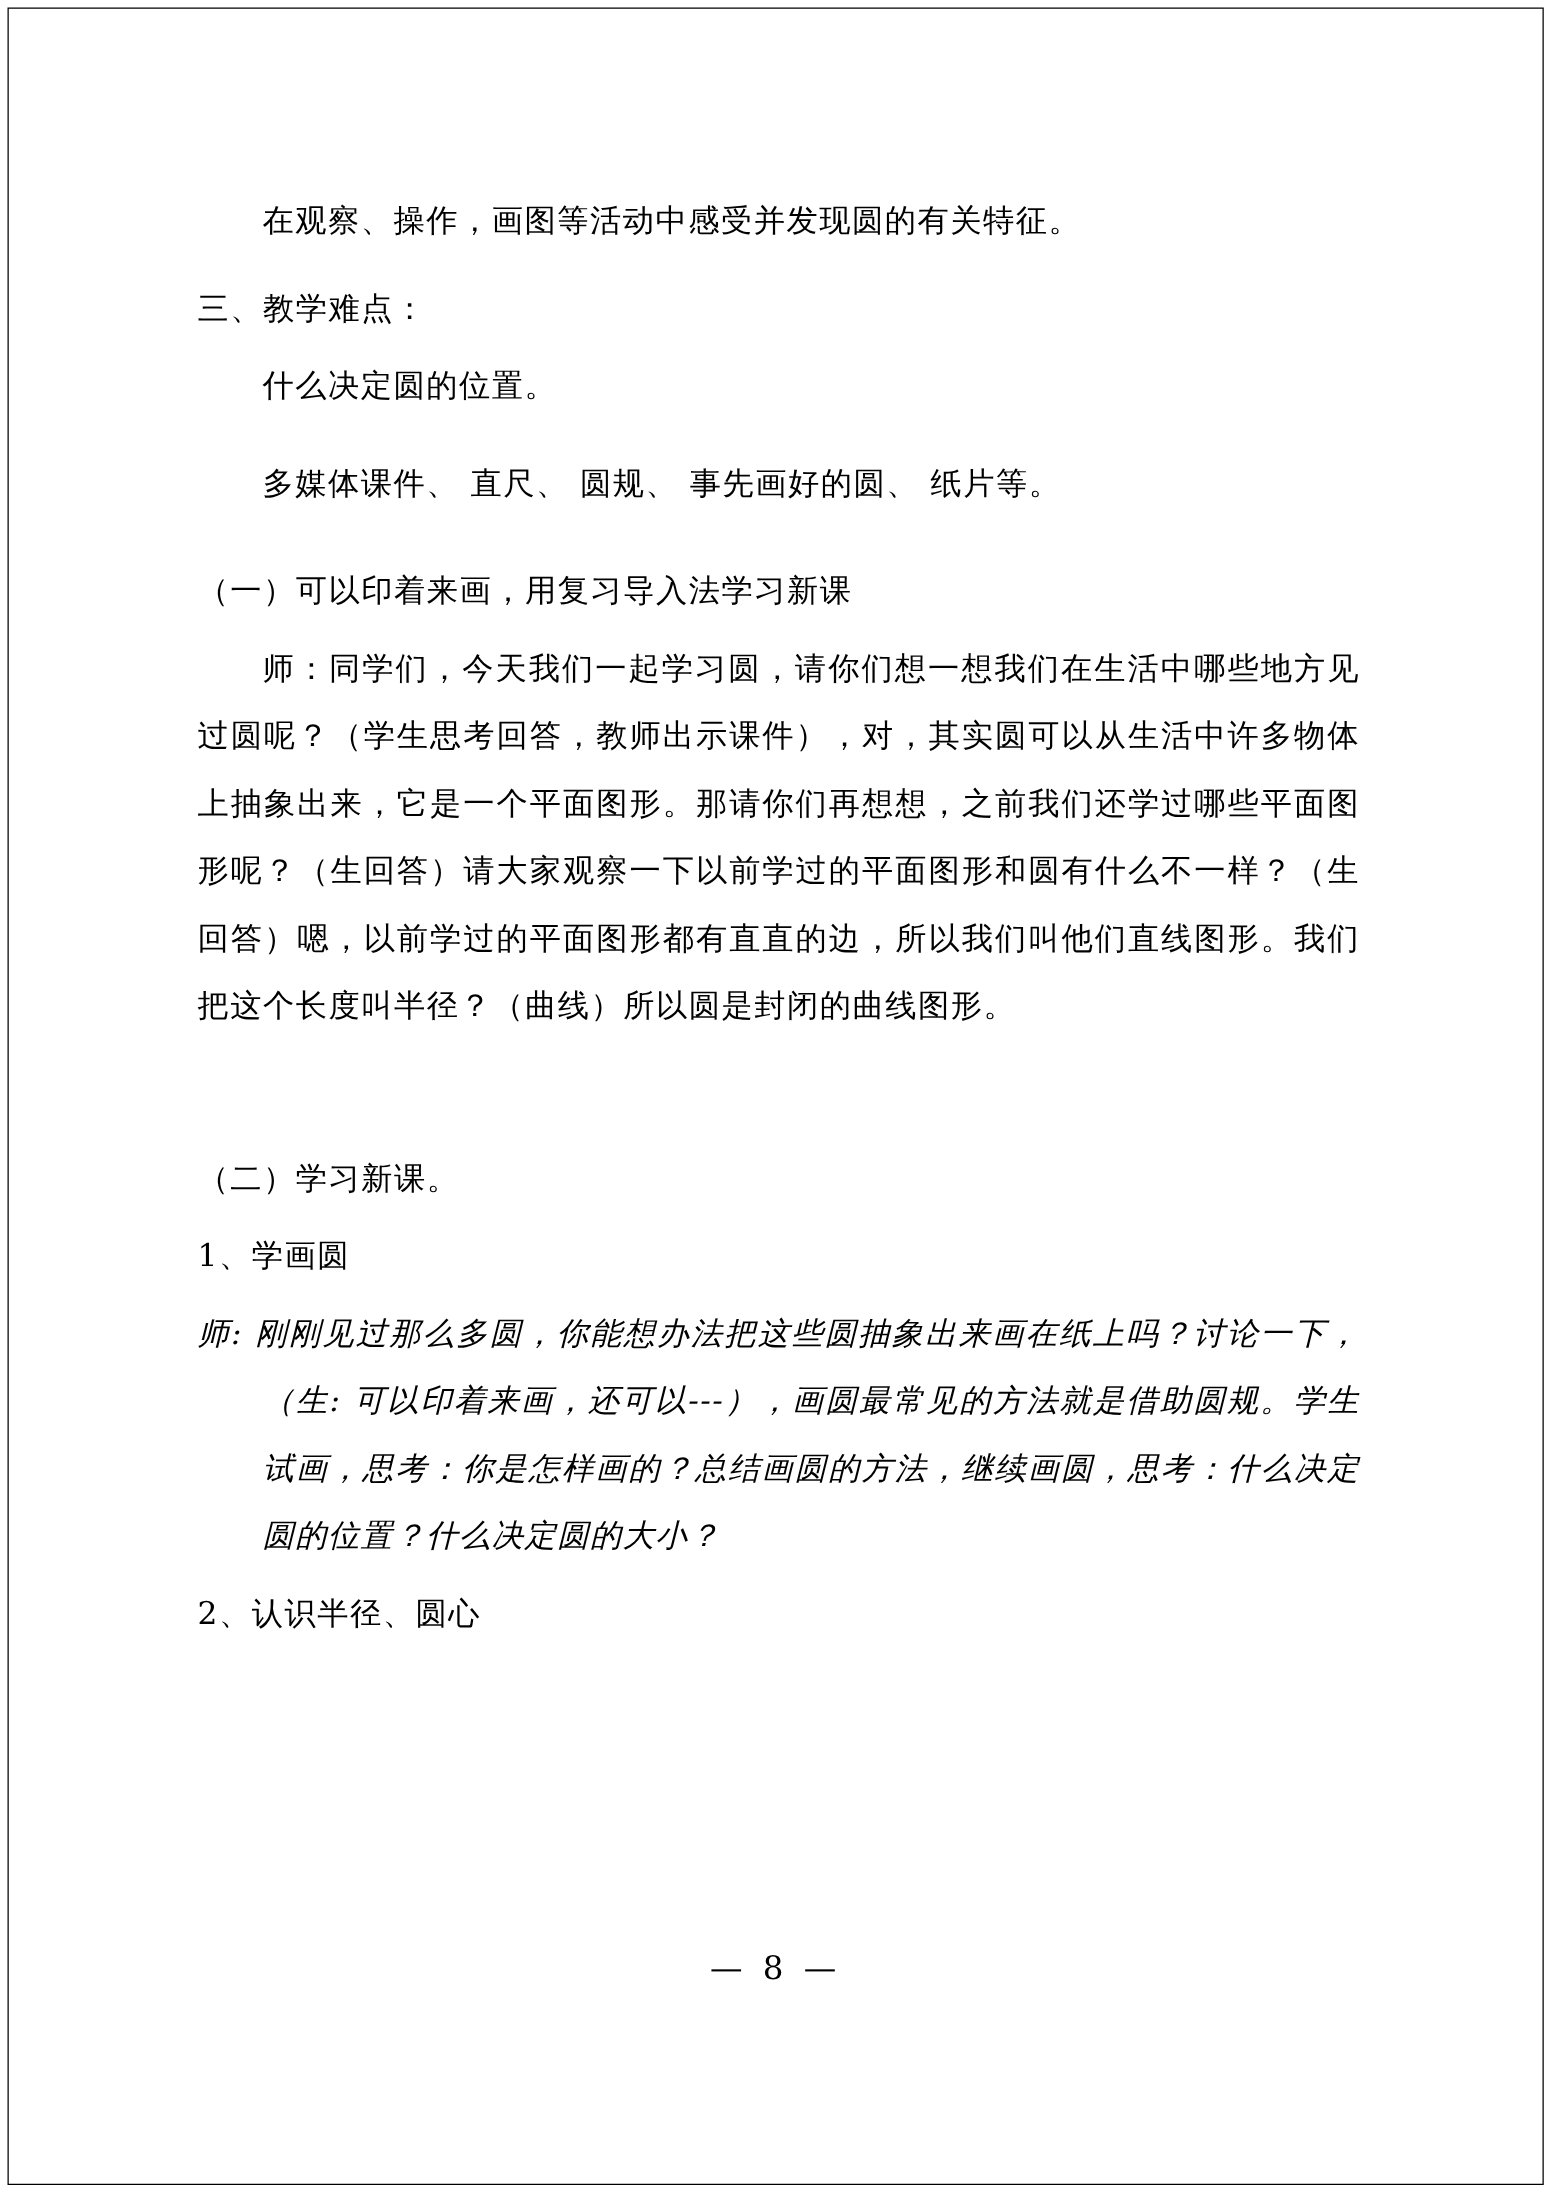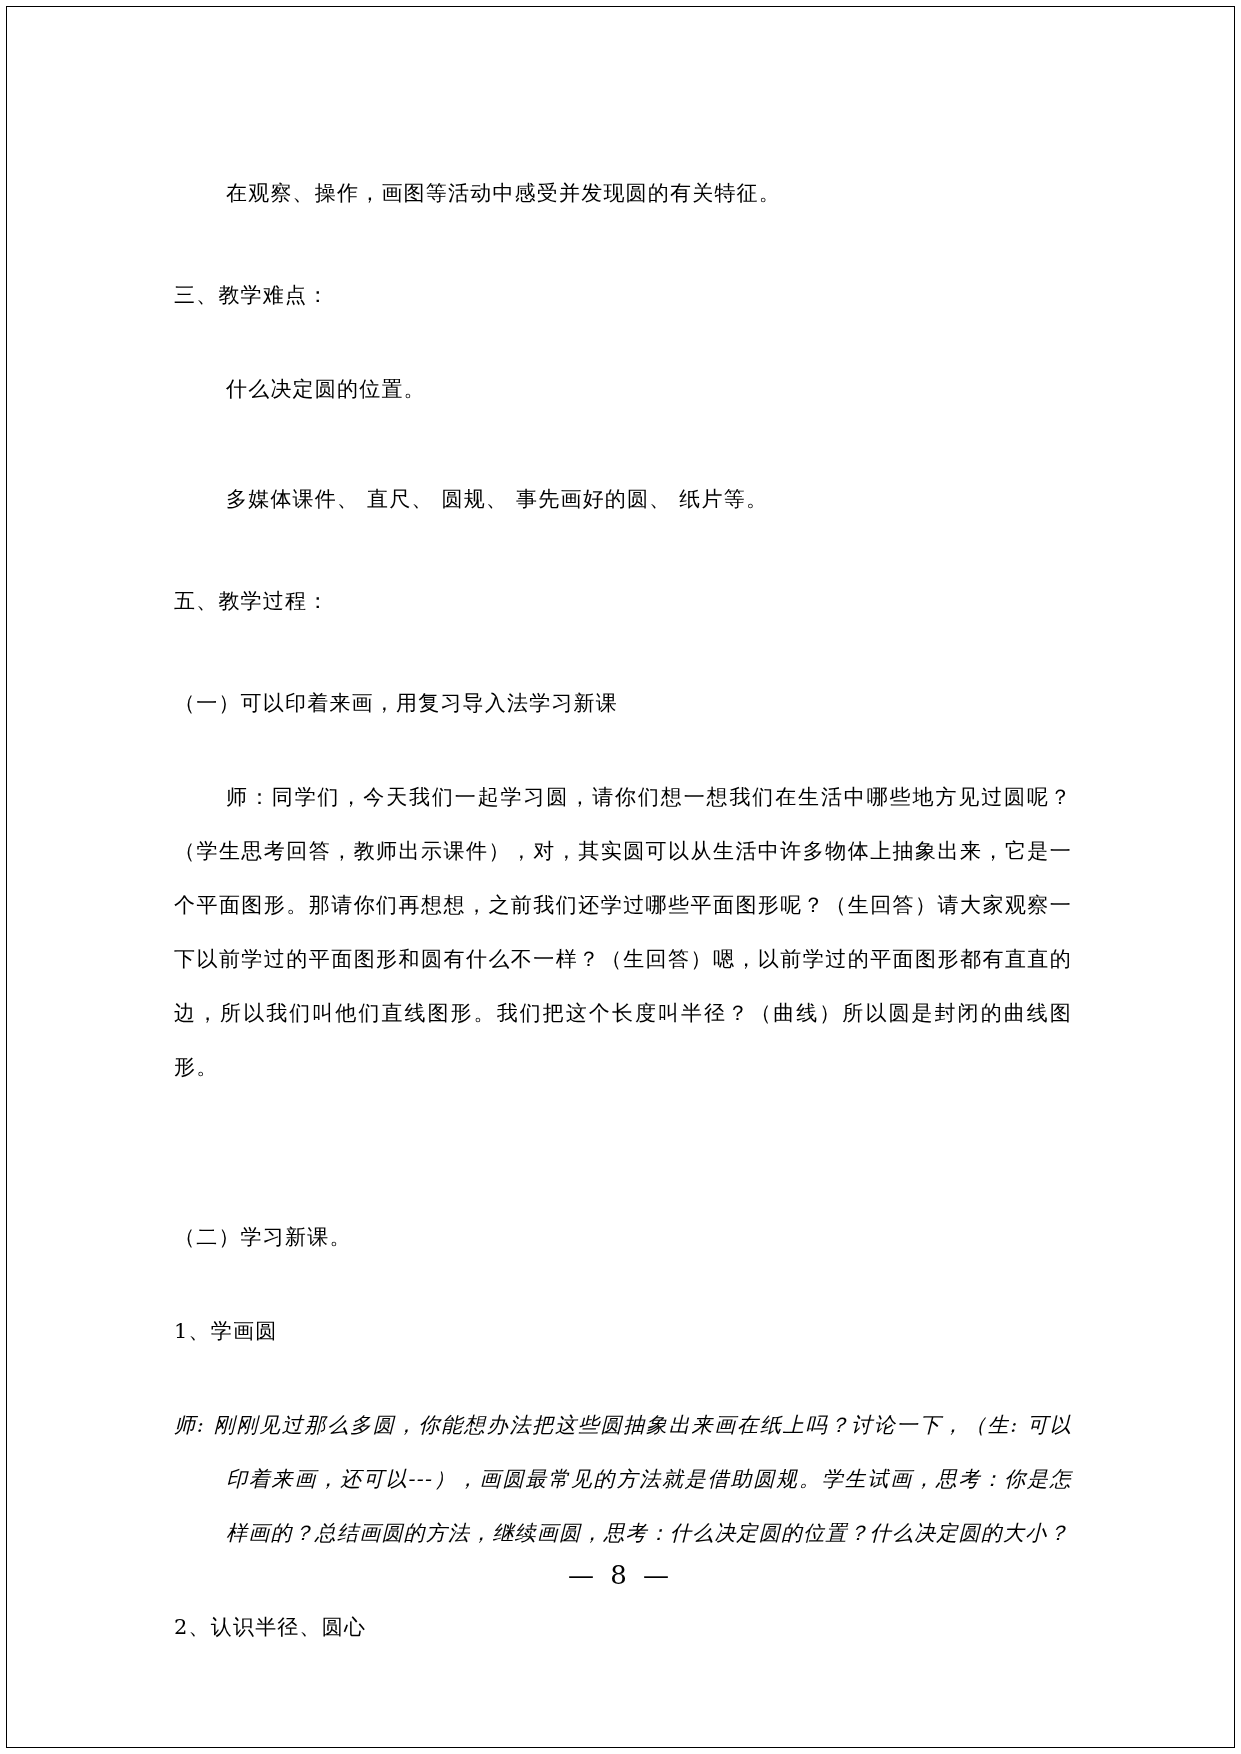--- a/index.html
+++ b/index.html
@@ -29,24 +29,24 @@
   }
   .content {
     position: absolute;
     left: 158px;
     top: 150px;
     width: 930px;
   }
 
   
   .p {
-    font-size: 21px;
+    font-size: 25px;
     line-height: 54px;
     letter-spacing: 1.2px;
-    margin: 16px;
+    margin: 0;
     text-align: justify;
     word-break: break-all;
   }
   .bold {
     font-weight: normal;
   }
   .indent2 {
     text-indent: 52px;
   }
   .hang {
@@ -89,21 +89,20 @@
 
     <div class="sp-sm"></div>
 
 
     <div class="sp-xs"></div>
 
     <p class="p indent2">多媒体课件、 直尺、  圆规、 事先画好的圆、 纸片等。</p>
 
     <div class="sp-sm"></div>
 
-    <p class="p bold">五、教学过程：</p>
 
     <div class="sp-sm"></div>
 
     <p class="p bold">（一）可以印着来画，用复习导入法学习新课</p>
 
     <div class="sp-xs"></div>
 
     <p class="p indent2">师：同学们，今天我们一起学习圆，请你们想一想我们在生活中哪些地方见过圆呢？（学生思考回答，教师出示课件），对，其实圆可以从生活中许多物体上抽象出来，它是一个平面图形。那请你们再想想，之前我们还学过哪些平面图形呢？（生回答）请大家观察一下以前学过的平面图形和圆有什么不一样？（生回答）嗯，以前学过的平面图形都有直直的边，所以我们叫他们直线图形。我们把这个长度叫半径？（曲线）所以圆是封闭的曲线图形。</p>
 
     <div class="sp-lg"></div>

